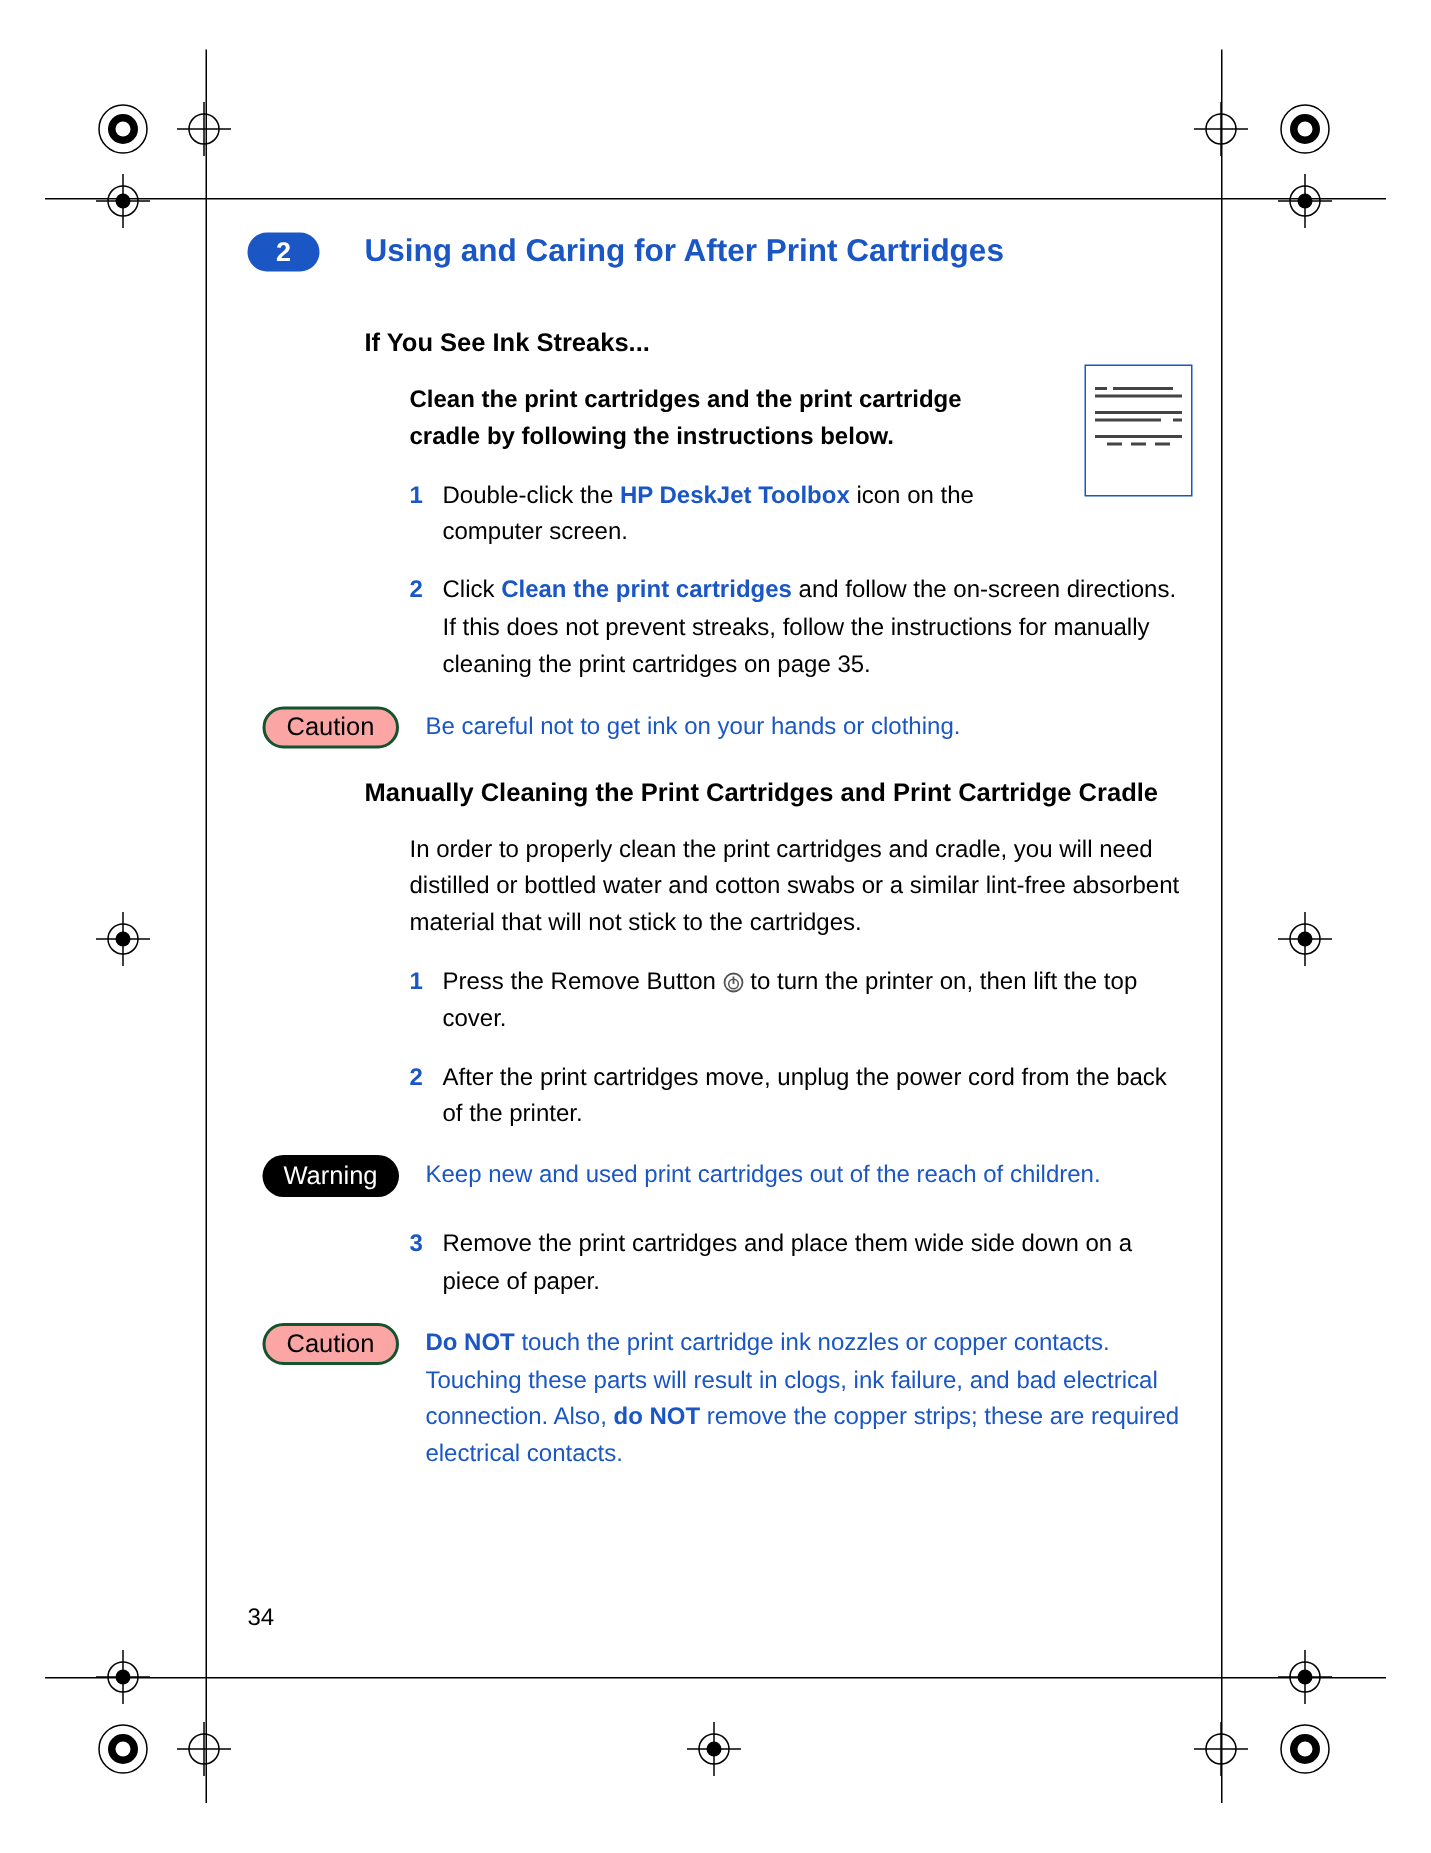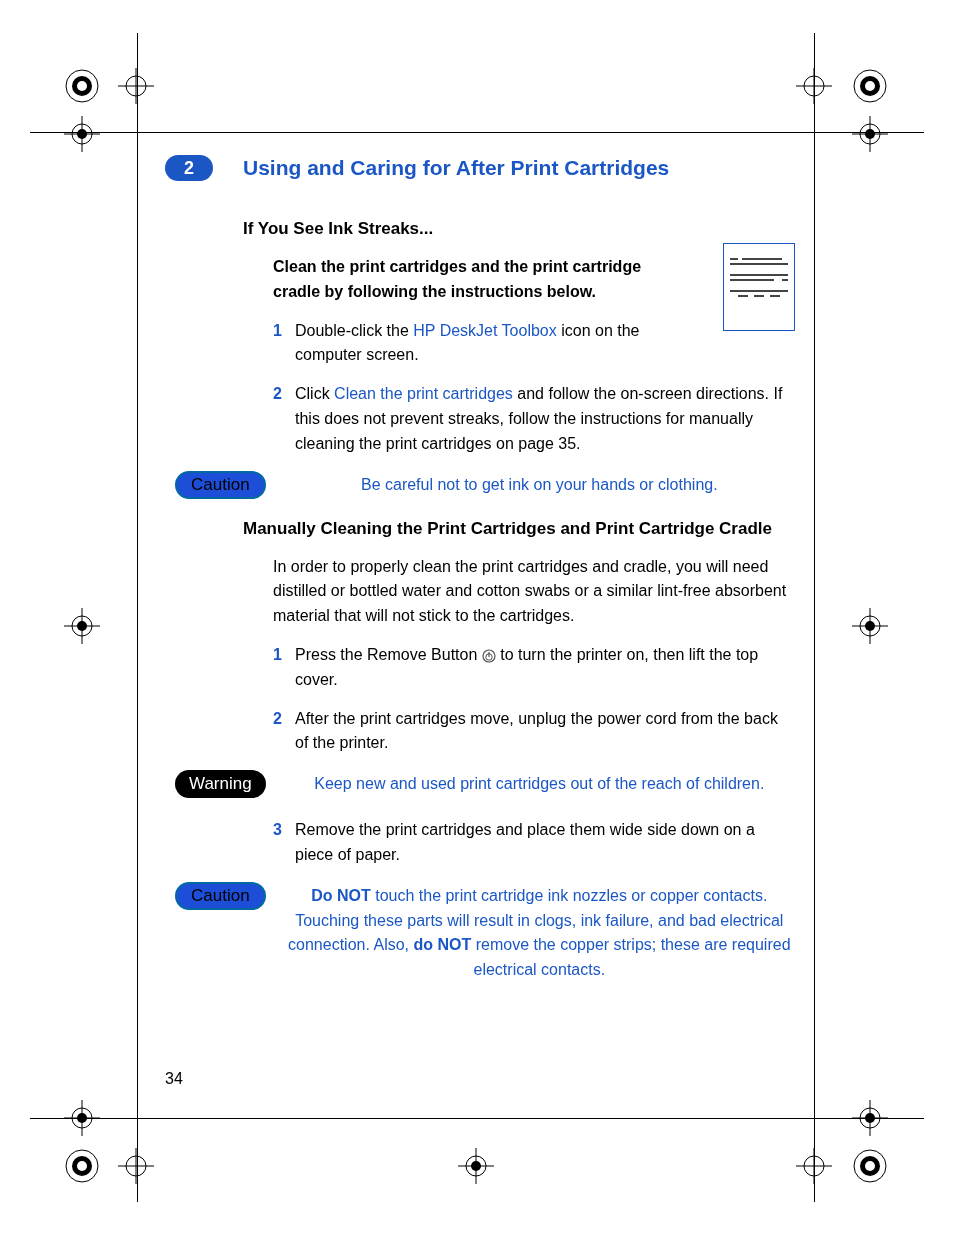--- a/index.html
+++ b/index.html
@@ -86,52 +86,51 @@
     margin-bottom: 14px;
     line-height: 1.55;
   }
   ol.steps li .num {
     color: #1a57c5;
     font-weight: bold;
     width: 22px;
     flex: 0 0 22px;
   }
   ol.steps li .txt { flex: 1; }
-  .link-text { color: #1a57c5; font-weight: normal; }
+  .link-text { color: #1a57c5; font-weight: bold; }
   .callout-row {
     display: flex;
     align-items: flex-start;
     margin-bottom: 20px;
     margin-top: 4px;
   }
   .callout-row .pill {
     flex: 0 0 auto;
     margin-left: 10px;
     margin-right: 18px;
   }
   .callout-row .msg {
     flex: 1;
     color: #1a57c5;
     line-height: 1.55;
     padding-top: 2px;
-    text-align: center;
   }
   .pill {
     display: inline-flex;
     align-items: center;
     justify-content: center;
     height: 28px;
     padding: 0 14px;
     border-radius: 14px;
     font-size: 17px;
     box-sizing: border-box;
   }
   .pill.caution {
-    border: 2px solid #0369a1;
-    background: #1d4ed8;
+    border: 2px solid #14532d;
+    background: #fca5a5;
     color: #000;
   }
   .pill.warning {
     background: #000;
     color: #fff;
     text-align: center;
   }
   .power-icon {
     display: inline-flex;
     vertical-align: middle;

